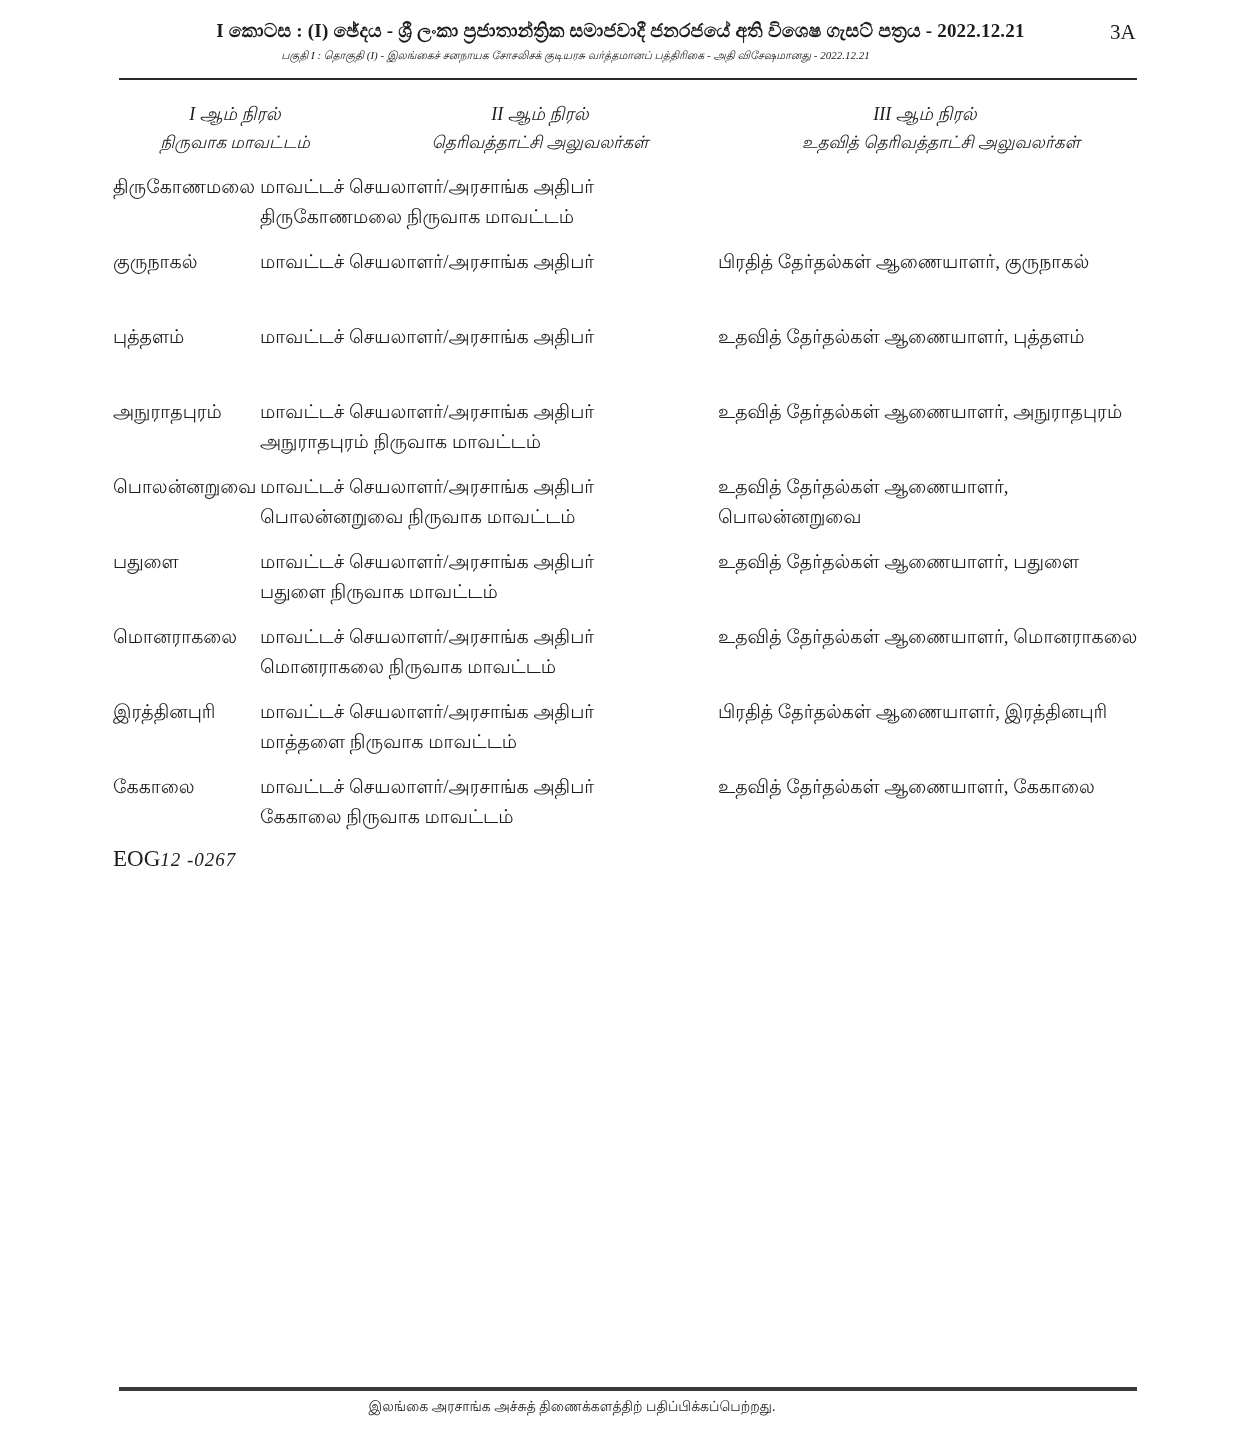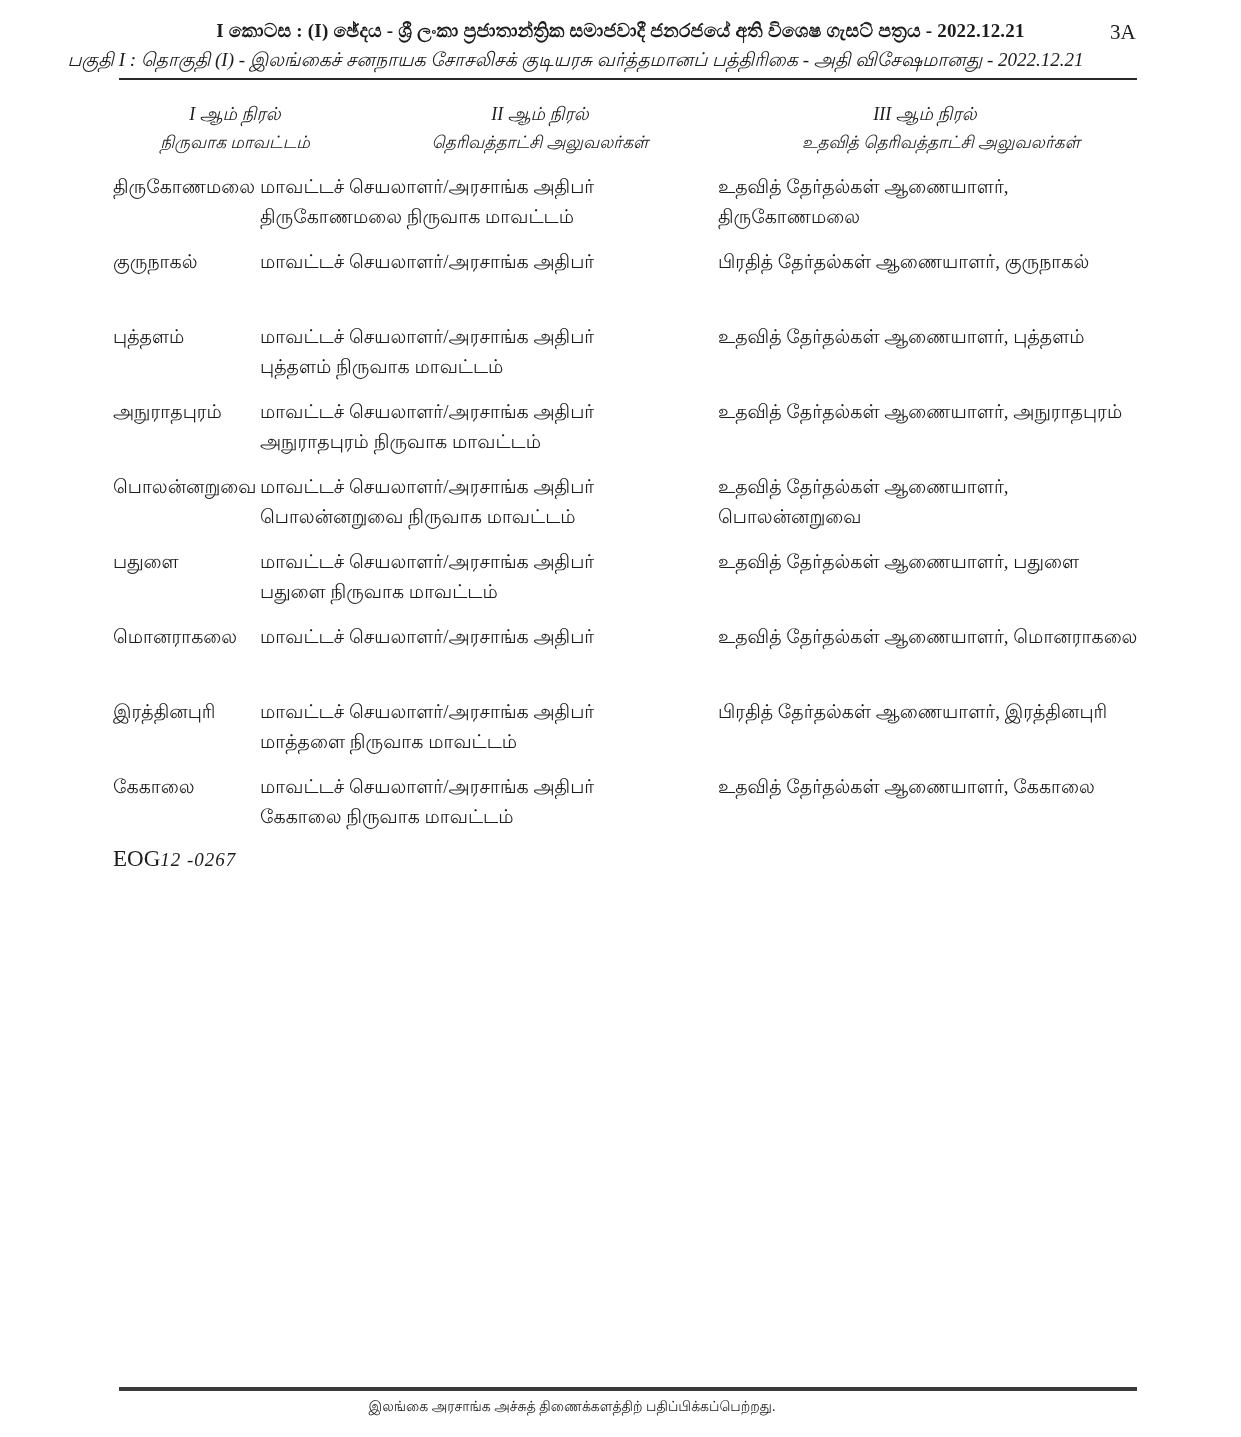--- a/index.html
+++ b/index.html
@@ -22,21 +22,21 @@
   }
   .page-number {
     position: absolute;
     top: 20px; left: 1110px;
     font-size: 21px;
   }
   .masthead-line2 {
     position: absolute;
     top: 49px; left: 0; width: 1151px;
     text-align: center;
-    font-size: 19px;
+    font-size: 11px;
     font-style: italic;
   }
   .header-rule {
     position: absolute;
     top: 78px; left: 119px;
     width: 1018px; height: 2px;
     background: #2a2a2a;
   }
   .colhead { position: absolute; text-align: center; font-style: italic; font-size: 18px; }
   .colhead.num { top: 104px; }
@@ -107,36 +107,34 @@
 <div class="colhead sub c3s">உதவித் தெரிவத்தாட்சி அலுவலர்கள்</div>
 
 <div class="table">
 
   <div class="row">
     <div class="cell district">திருகோணமலை</div>
     <div class="cell officer2">
       <div>மாவட்டச் செயலாளர்/அரசாங்க அதிபர்</div>
       <div>திருகோணமலை நிருவாக மாவட்டம்</div>
     </div>
-    <div class="cell officer3">உதவித் தேர்தல்கள் ஆணையாளர், திருகோணமலை</div>
   </div>
 
   <div class="row">
     <div class="cell district">குருநாகல்</div>
     <div class="cell officer2">
       <div>மாவட்டச் செயலாளர்/அரசாங்க அதிபர்</div>
     </div>
     <div class="cell officer3">பிரதித் தேர்தல்கள் ஆணையாளர், குருநாகல்</div>
   </div>
 
   <div class="row">
     <div class="cell district">புத்தளம்</div>
     <div class="cell officer2">
       <div>மாவட்டச் செயலாளர்/அரசாங்க அதிபர்</div>
-      <div>புத்தளம் நிருவாக மாவட்டம்</div>
     </div>
     <div class="cell officer3">உதவித் தேர்தல்கள் ஆணையாளர், புத்தளம்</div>
   </div>
 
   <div class="row">
     <div class="cell district">அநுராதபுரம்</div>
     <div class="cell officer2">
       <div>மாவட்டச் செயலாளர்/அரசாங்க அதிபர்</div>
       <div>அநுராதபுரம் நிருவாக மாவட்டம்</div>
     </div>
@@ -158,20 +156,21 @@
       <div>மாவட்டச் செயலாளர்/அரசாங்க அதிபர்</div>
       <div>பதுளை நிருவாக மாவட்டம்</div>
     </div>
     <div class="cell officer3">உதவித் தேர்தல்கள் ஆணையாளர், பதுளை</div>
   </div>
 
   <div class="row">
     <div class="cell district">மொனராகலை</div>
     <div class="cell officer2">
       <div>மாவட்டச் செயலாளர்/அரசாங்க அதிபர்</div>
+      <div>மொனராகலை நிருவாக மாவட்டம்</div>
     </div>
     <div class="cell officer3">உதவித் தேர்தல்கள் ஆணையாளர், மொனராகலை</div>
   </div>
 
   <div class="row">
     <div class="cell district">இரத்தினபுரி</div>
     <div class="cell officer2">
       <div>மாவட்டச் செயலாளர்/அரசாங்க அதிபர்</div>
       <div>மாத்தளை நிருவாக மாவட்டம்</div>
     </div>

